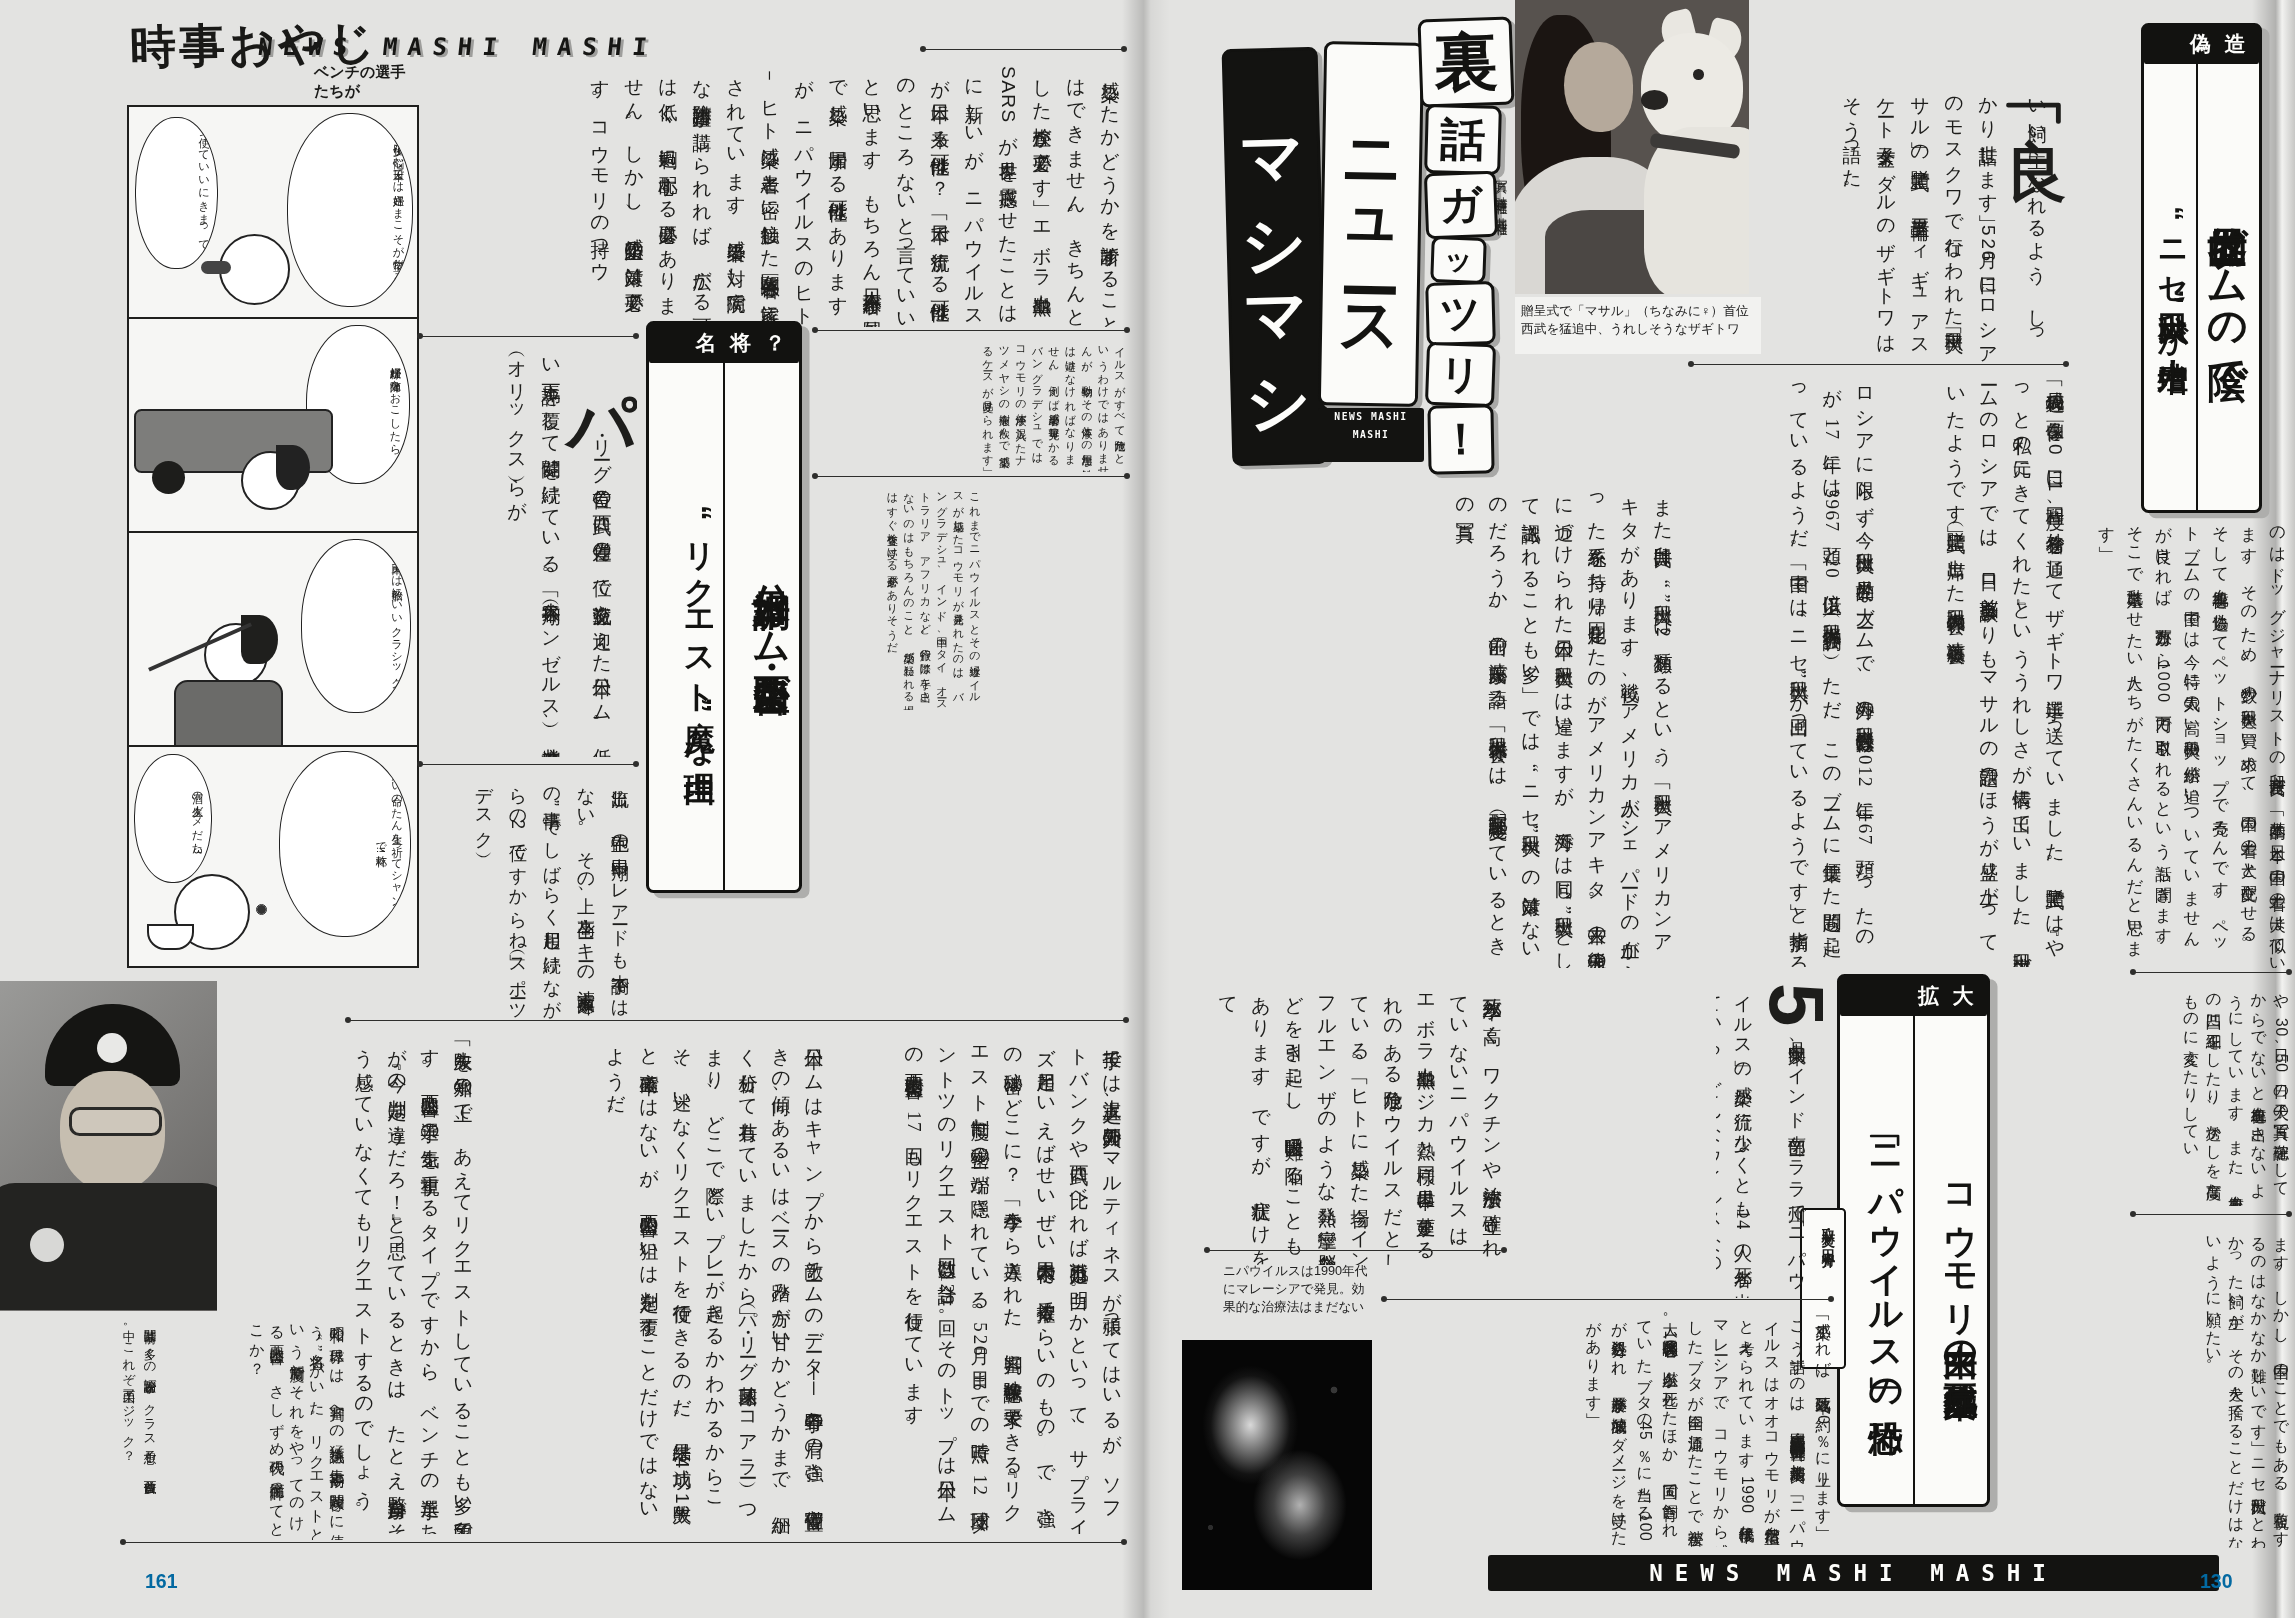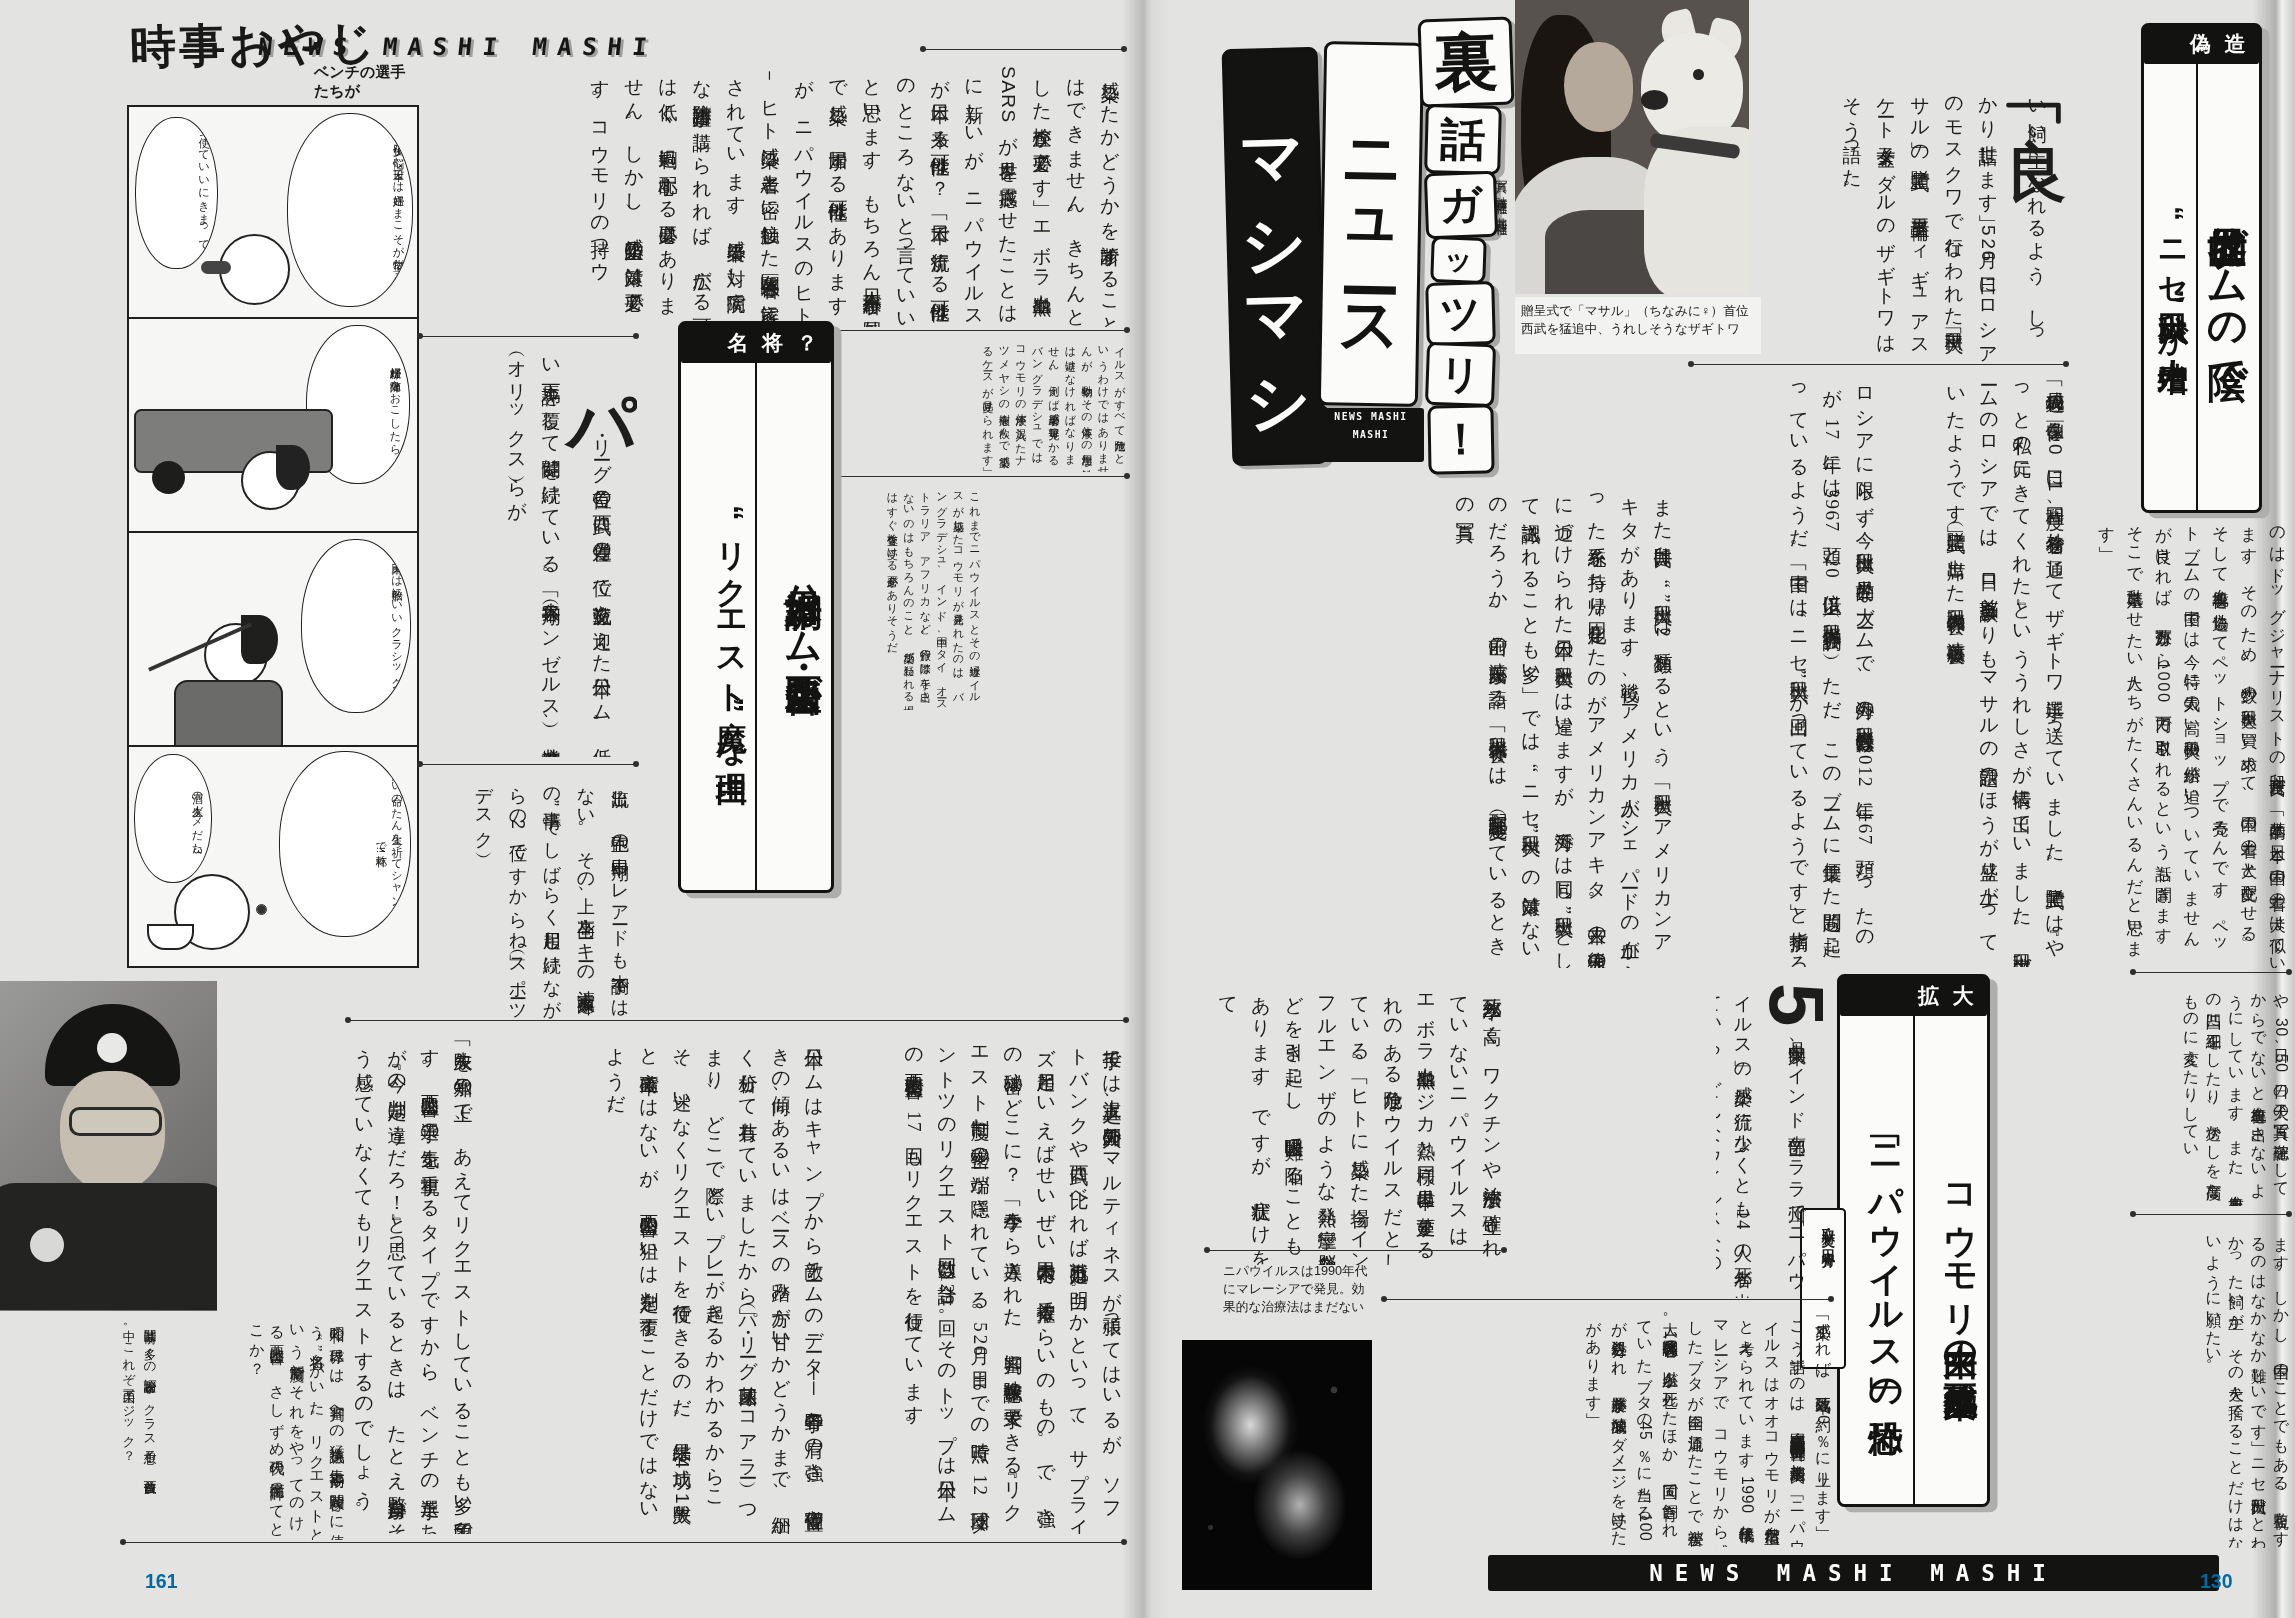--- a/index.html
+++ b/index.html
@@ -86,21 +86,21 @@
       <div class="shape" style="left:127px;top:157px;width:9px;height:9px;background:#fff;border:1.5px solid #333;border-radius:50%;box-shadow:13.5px -12px 0 -1.5px #f6f6f4,16.5px -10.5px 0 0 #333 inset;"></div>
     </div>
   </div>
 
   <div class="v sans" style="left:418px;top:66px;width:709px;height:261px;font-size:19px;line-height:34px;">感染したかどうかを診断することはできません。きちんとした検査が必要です」　エボラ出血熱やSARSが世界を震撼させたことは記憶に新しいが、ニパウイルスが日本に来る可能性は？　「日本で流行する可能性は今のところないと言っていいと思います。もちろん日本人旅行者が外国で感染し、帰国する可能性はありますが、ニパウイルスのヒト－ヒト感染は患者と密に接触した医療関係者と家族に限定されています。感染者に対し病院で適切な防護措置が講じられれば、広がる可能性は低く、過剰に心配する必要はありません。しかし、感染防止の対策は必要です。コウモリの持つウ</div>
   <div class="dl" style="left:813px;top:330px;width:315px;"></div>
   <div class="v sans" style="left:813px;top:339px;width:315px;height:133px;font-size:11px;line-height:16.5px;letter-spacing:0.7px;">イルスがすべて危険だというわけではありませんが、動物やその体液との無用な接触は避けなければなりません。例えば感染者が毎年見つかるバングラデシュでは、コウモリの体液が混入したナツメヤシの樹液を飲んで感染するケースが見受けられます」</div>
   <div class="dl" style="left:813px;top:476px;width:315px;"></div>
   <div class="v serif" style="left:871px;top:485px;width:112px;height:225px;font-size:11px;line-height:16.5px;letter-spacing:0.7px;">これまでニパウイルスとその近縁ウイルスが感染したコウモリが発見されたのは、バングラデシュ、インド、中国、タイ、オーストラリア、アフリカなど。旅行の際は手を出さないのはもちろんのこと、感染が疑われる場合はすぐ検査を受ける必要がありそうだ。</div>
 
-  <div class="hbox" style="left:646px;top:321px;width:150px;height:566px;margin-left:32px;">
+  <div class="hbox" style="left:646px;top:321px;width:150px;height:566px;">
     <div class="hlabel">名将？</div>
     <div class="hcols">
       <div style="font-size:37px;">好調日本ハム・栗山監督が</div>
       <div style="font-size:31px;">“リクエスト魔”な理由</div>
     </div>
   </div>
 
   <div class="dl" style="left:418px;top:336px;width:219px;"></div>
   <div class="v serif" style="left:418px;top:346px;width:219px;height:411px;font-size:19px;line-height:34px;">
     <span class="dc" style="font-size:69px;">パ</span><span>・リーグ首位の西武に僅差の2位で交流戦を迎えた日本ハム。低い下馬評を覆して健闘を続けている。「大谷翔平（エンゼルス）、増井浩俊（オリックス）らが</span>

